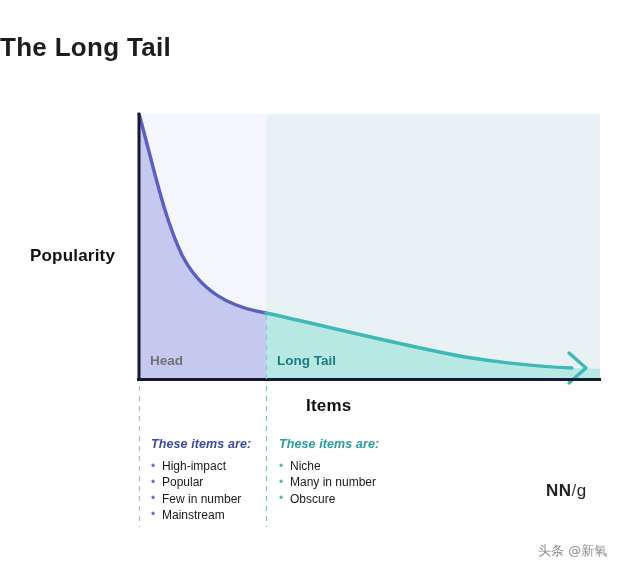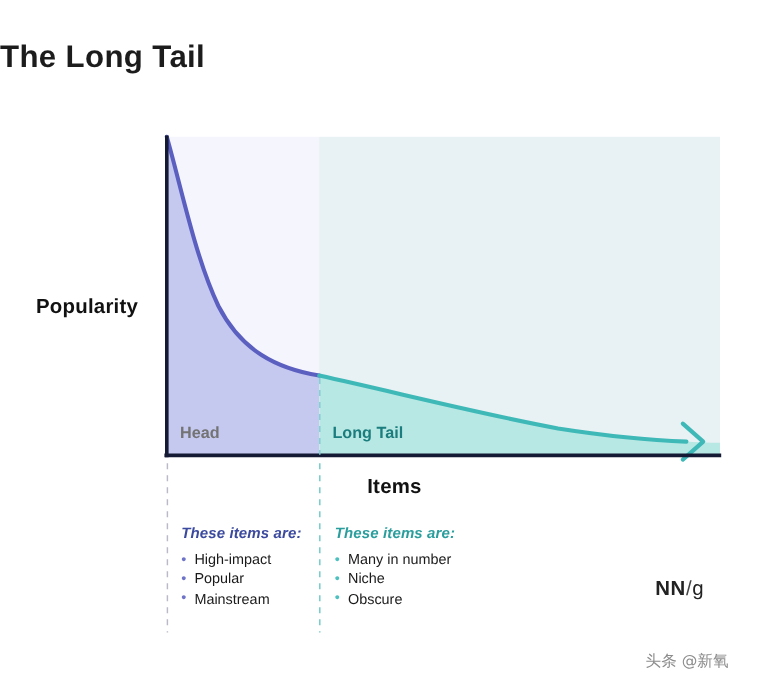--- a/index.html
+++ b/index.html
@@ -207,29 +207,30 @@
   </svg>
 
   <div class="region-label" id="head-label">Head</div>
   <div class="region-label" id="longtail-label">Long Tail</div>
 
   <div class="legend-col" id="legend-col-head">
     <div class="legend-heading">These items are:</div>
     <ul class="legend-list">
       <li>High-impact</li>
       <li>Popular</li>
+      <li>Few in number</li>
       <li>Mainstream</li>
     </ul>
   </div>
 
   <div class="legend-col" id="legend-col-tail">
     <div class="legend-heading">These items are:</div>
     <ul class="legend-list">
+      <li>Niche</li>
       <li>Many in number</li>
-      <li>Niche</li>
       <li>Obscure</li>
     </ul>
   </div>
 
   <div id="nng-logo"><span>NN</span><span class="slash">/</span><span class="g">g</span></div>
 
   <div id="watermark">头条 @新氧</div>
 
 </div>
 

